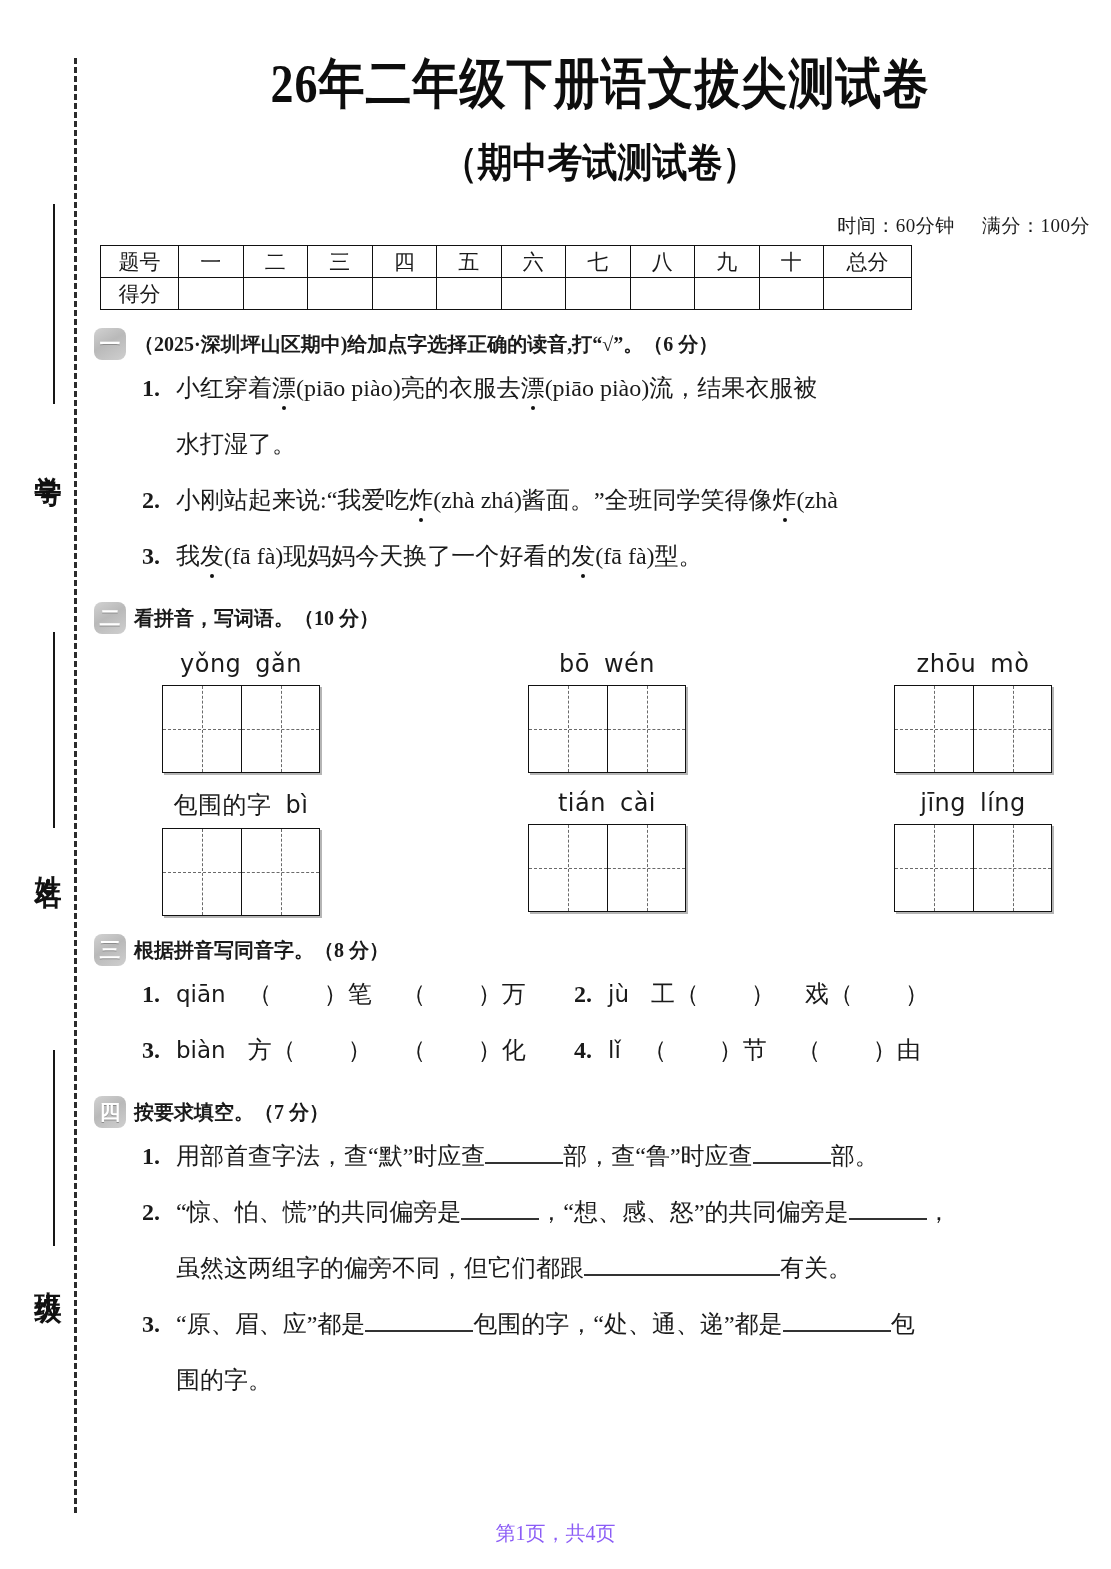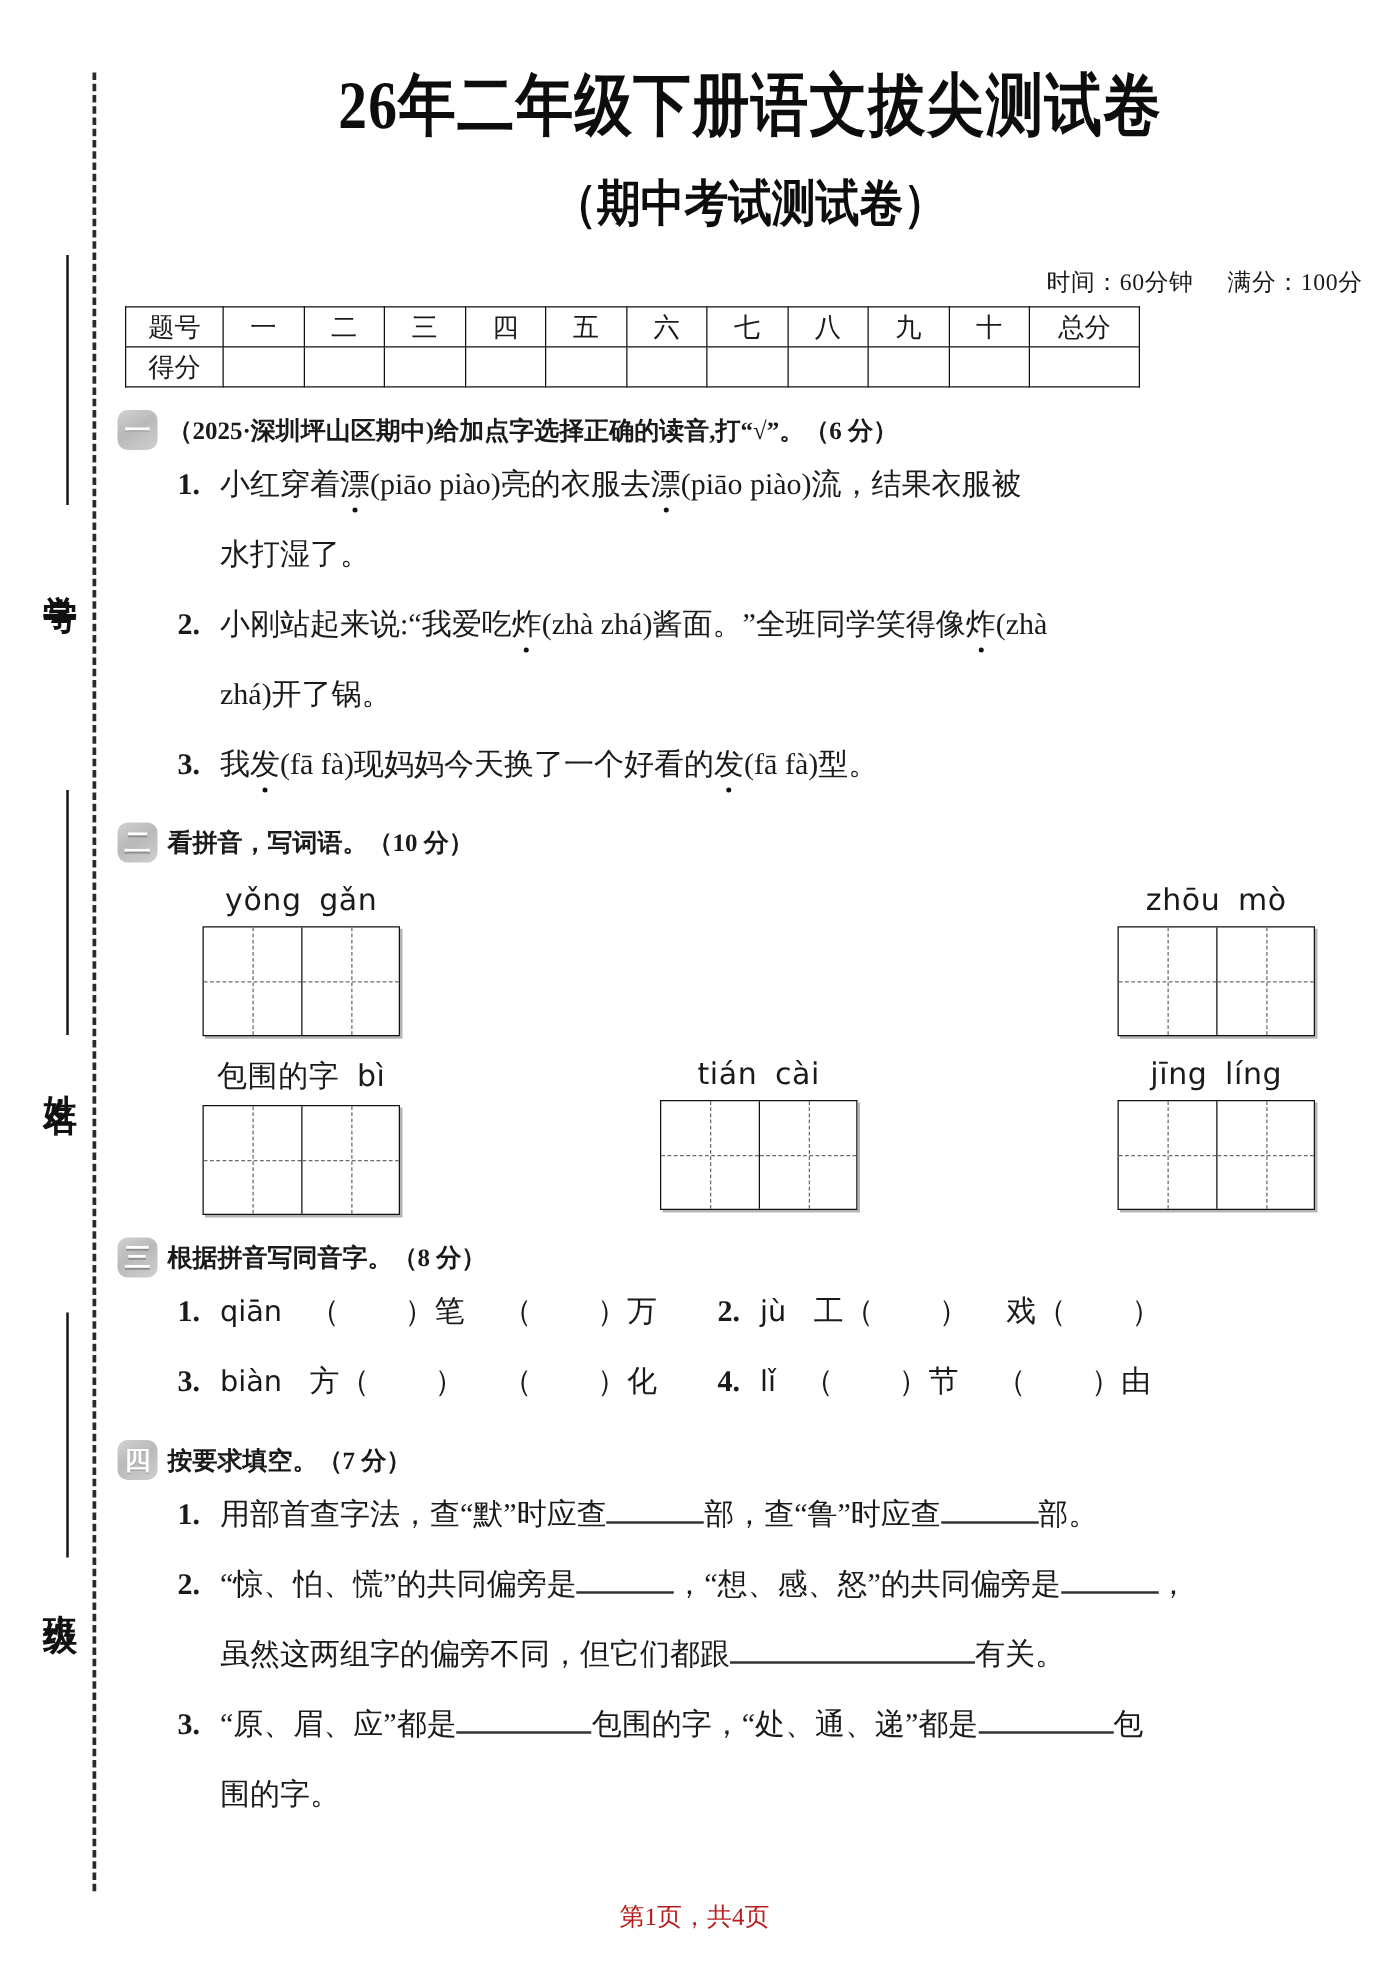--- a/index.html
+++ b/index.html
@@ -221,21 +221,21 @@
   .paren { display: inline-block; }
   .paren i { font-style: normal; display: inline-block; width: 52px; }
 
   
   #footer {
     position: absolute;
     left: 0; right: 0;
     bottom: 22px;
     text-align: center;
     font-size: 20px;
-    color: #b91c1c;
+    color: #8b5cf6;
     font-family: "Liberation Serif", "DejaVu Serif", serif;
   }
 </style>
 </head>
 <body>
 
 <div id="cutline"></div>
 <div class="margin-rule" id="rule-1"></div>
 <div class="margin-rule" id="rule-2"></div>
 <div class="margin-rule" id="rule-3"></div>
@@ -296,39 +296,45 @@
     <div class="body">
       <span>小红穿着</span><span class="dotmark">漂</span><span>(piāo   piào)亮的衣服去</span><span class="dotmark">漂</span><span>(piāo   piào)流，结果衣服被</span>
       <div>水打湿了。</div>
     </div>
   </div>
 
   <div class="q">
     <div class="num">2.</div>
     <div class="body">
       <span>小刚站起来说:“我爱吃</span><span class="dotmark">炸</span><span>(zhà   zhá)酱面。”全班同学笑得像</span><span class="dotmark">炸</span><span>(zhà</span>
-      <div>zhá)开了锅。</div>
     </div>
   </div>
 
   <div class="q">
     <div class="num">3.</div>
     <div class="body">
       <span>我</span><span class="dotmark">发</span><span>(fā   fà)现妈妈今天换了一个好看的</span><span class="dotmark">发</span><span>(fā   fà)型。</span>
     </div>
   </div>
 
   <div class="section-head">
     <div class="sec-marker">二</div>
     <div class="sec-title">看拼音，写词语。（10 分）</div>
   </div>
 
   <div class="grid-row">
     <div class="grid-item">
       <div class="py"><b>yǒng</b><b>gǎn</b></div>
+      <div class="tzg">
+          <div class="cell"></div>
+          <div class="cell"></div>
+        </div>
+    </div>
+    <div class="grid-item">
+      <div class="py"><b>bō</b><b>wén</b></div>
       <div class="tzg">
           <div class="cell"></div>
           <div class="cell"></div>
         </div>
     </div>
     <div class="grid-item">
       <div class="py"><b>zhōu</b><b>mò</b></div>
       <div class="tzg">
           <div class="cell"></div>
           <div class="cell"></div>

